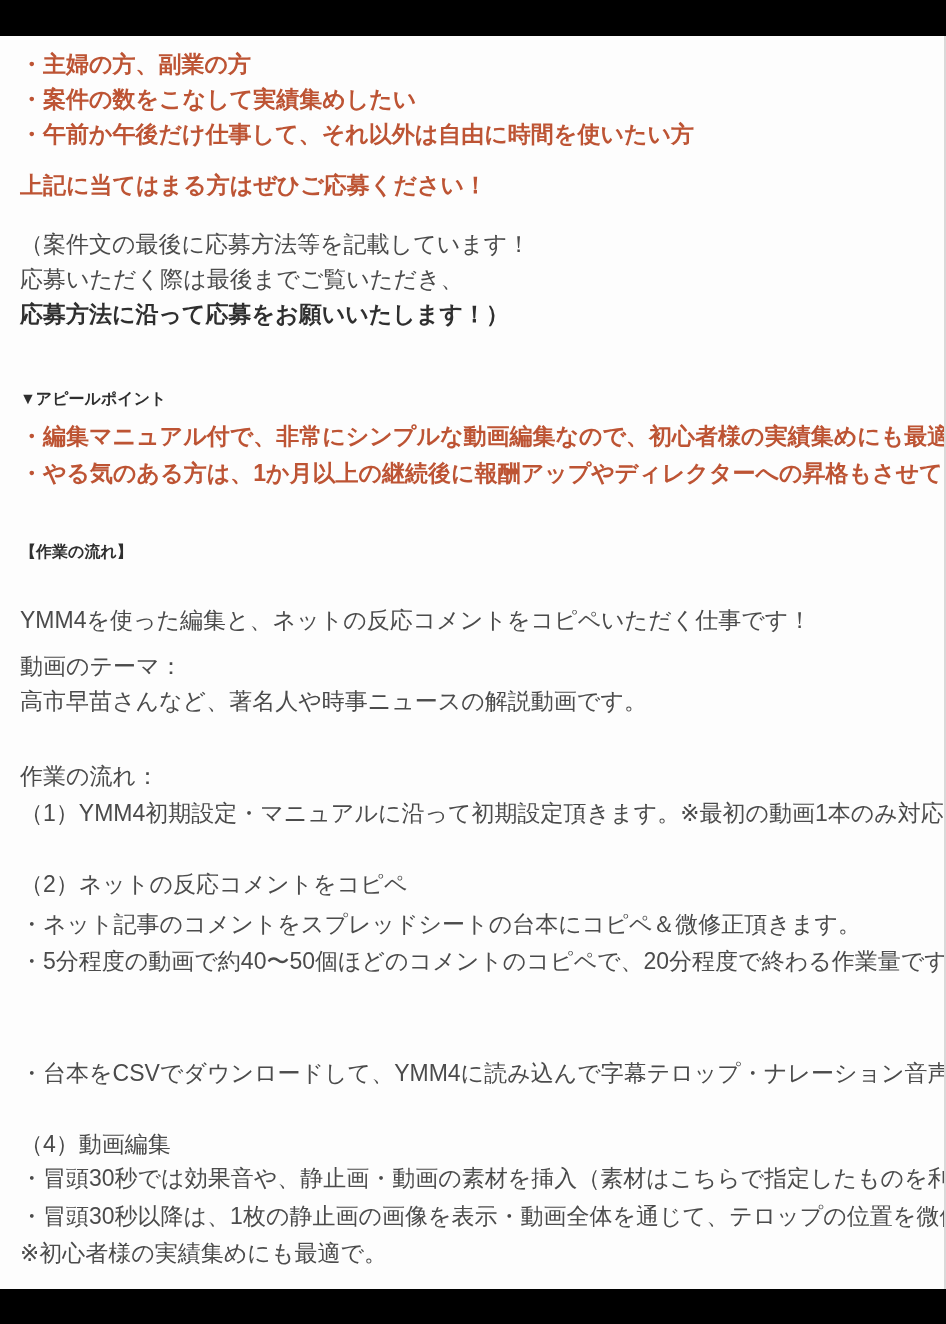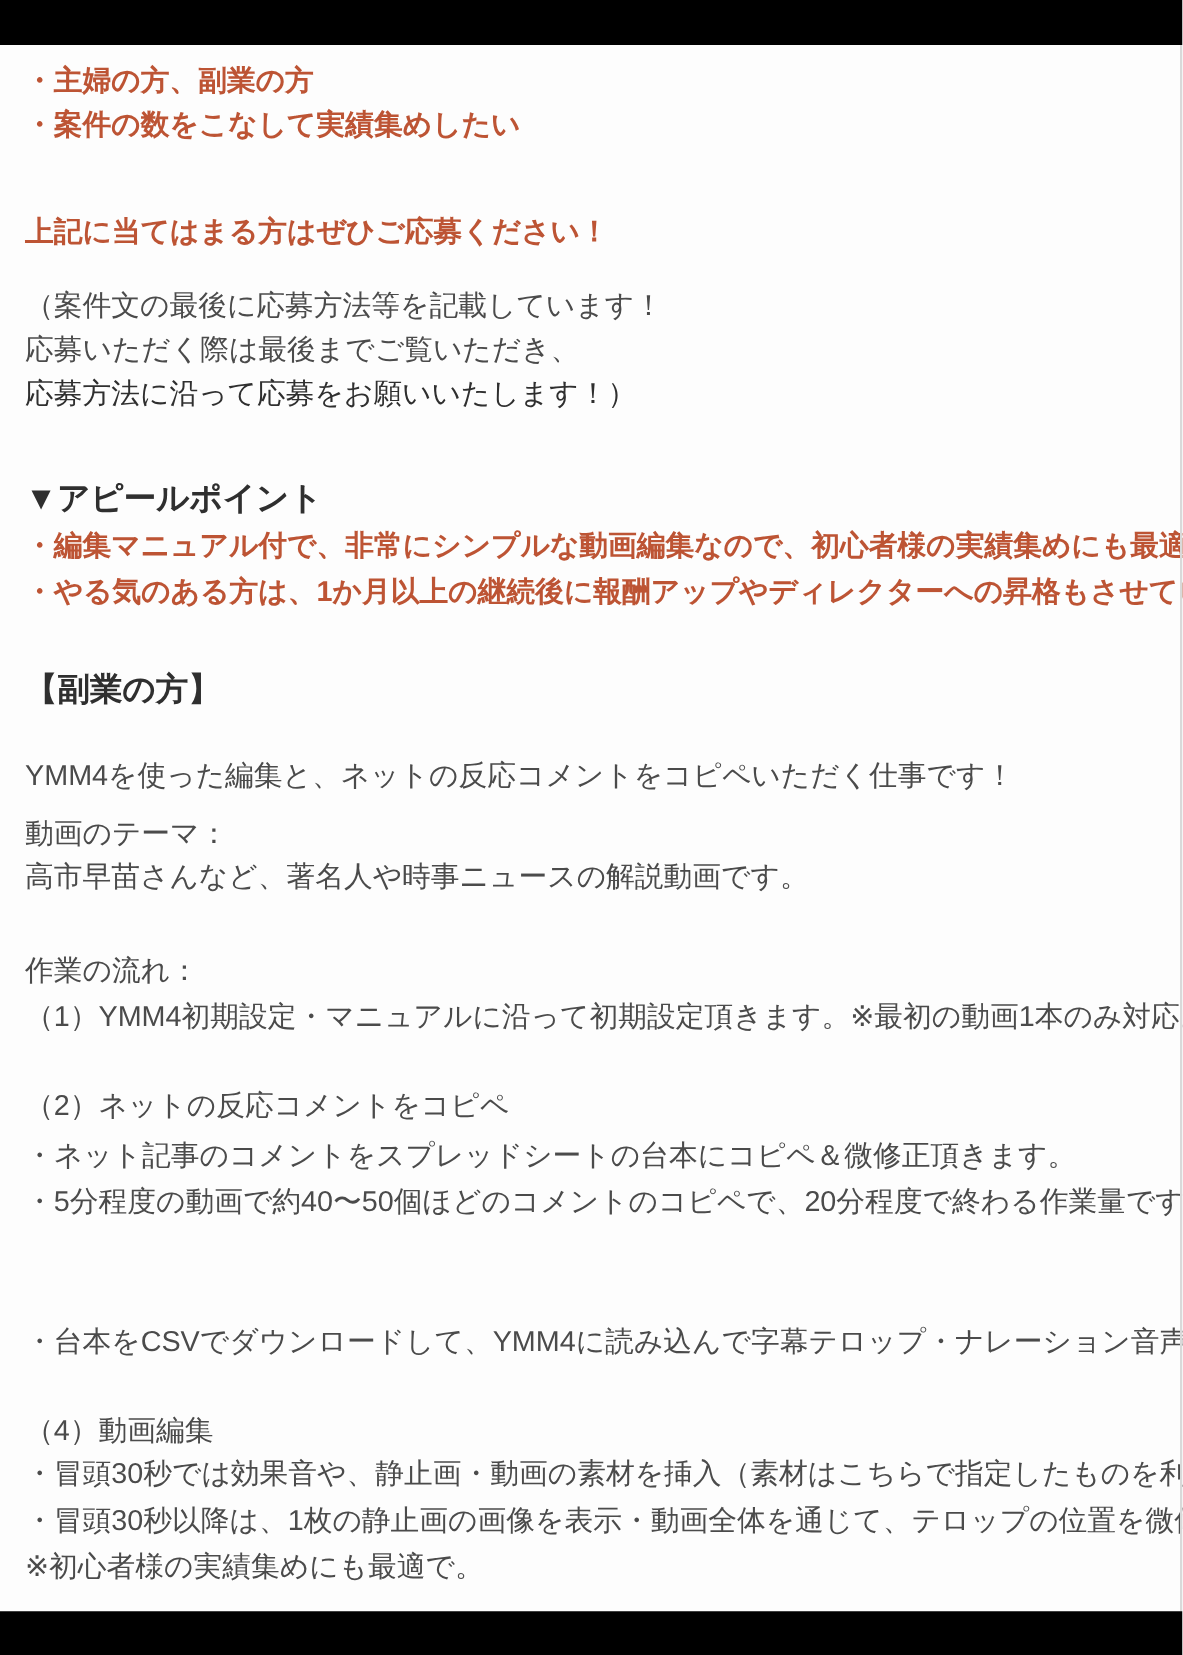--- a/index.html
+++ b/index.html
@@ -40,48 +40,49 @@
     font-size: 23px;
     line-height: 35px;
     color: var(--body-color, #4b4b4b);
   }
   .line.orange {
     color: var(--accent-orange, #bd5434);
     font-weight: 700;
   }
   .line.bold-dark {
     color: var(--heading-color, #2f2f2f);
-    font-weight: 400;
+    font-weight: 700;
   }
   .line.heading {
-    font-size: 26px;
+    font-size: 16px;
     color: var(--heading-color, #2f2f2f);
     font-weight: 700;
   }
 </style>
 </head>
 <body style="--accent-orange: #bd5434; --body-color: #4b4b4b; --heading-color: #2f2f2f; --bar-color: #000000; background: rgb(253, 253, 253);">
 
 <div class="canvas">
 
   <div class="bar top"></div>
 
   <div class="line orange" style="top:47px">・主婦の方、副業の方</div>
   <div class="line orange" style="top:82px">・案件の数をこなして実績集めしたい</div>
+  <div class="line orange" style="top:117px">・午前か午後だけ仕事して、それ以外は自由に時間を使いたい方</div>
   <div class="line orange" style="top:168px">上記に当てはまる方はぜひご応募ください！</div>
 
   <div class="line" style="top:227px">（案件文の最後に応募方法等を記載しています！</div>
   <div class="line" style="top:262px">応募いただく際は最後までご覧いただき、</div>
   <div class="line bold-dark" style="top:297px">応募方法に沿って応募をお願いいたします！）</div>
 
   <div class="line heading" style="top:381px">▼アピールポイント</div>
   <div class="line orange" style="top:419px">・編集マニュアル付で、非常にシンプルな動画編集なので、初心者様の実績集めにも最適で</div>
   <div class="line orange" style="top:456px">・やる気のある方は、1か月以上の継続後に報酬アップやディレクターへの昇格もさせてい</div>
 
-  <div class="line heading" style="top:534px">【副業の方】</div>
+  <div class="line heading" style="top:534px">【作業の流れ】</div>
   <div class="line" style="top:603px">YMM4を使った編集と、ネットの反応コメントをコピペいただく仕事です！</div>
 
   <div class="line" style="top:649px">動画のテーマ：</div>
   <div class="line" style="top:684px">高市早苗さんなど、著名人や時事ニュースの解説動画です。</div>
 
   <div class="line" style="top:759px">作業の流れ：</div>
   <div class="line" style="top:796px">（1）YMM4初期設定・マニュアルに沿って初期設定頂きます。※最初の動画1本のみ対応。</div>
 
   <div class="line" style="top:867px">（2）ネットの反応コメントをコピペ</div>
   <div class="line" style="top:907px">・ネット記事のコメントをスプレッドシートの台本にコピペ＆微修正頂きます。</div>

